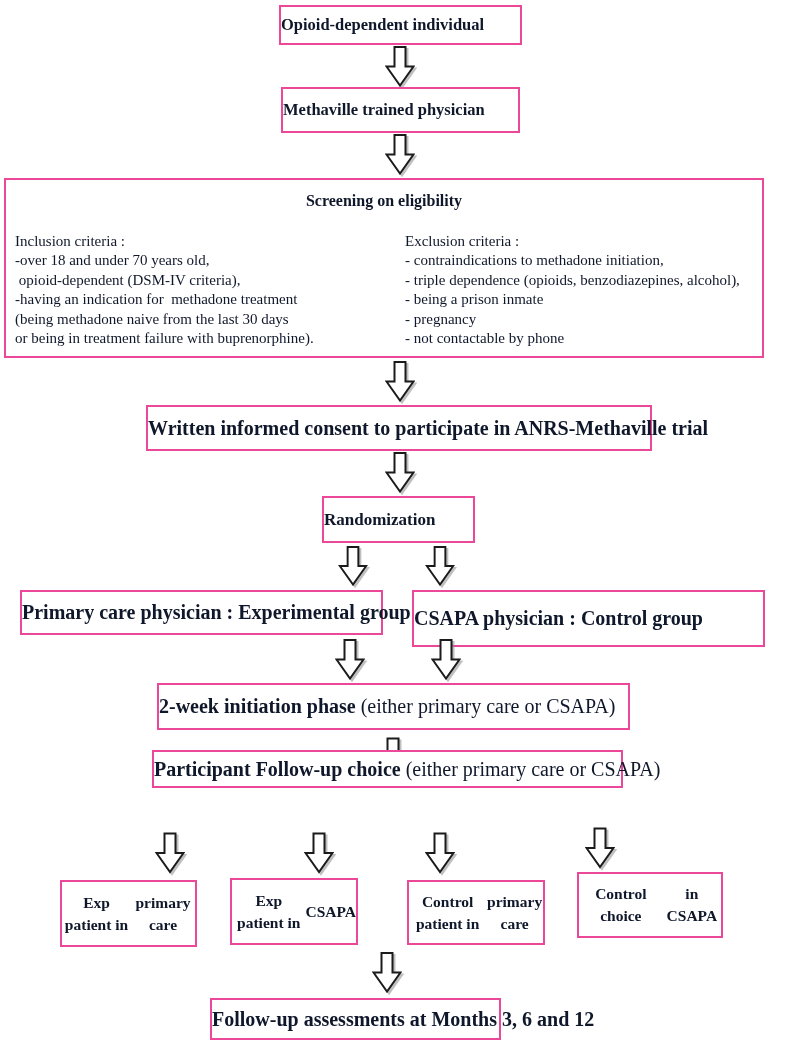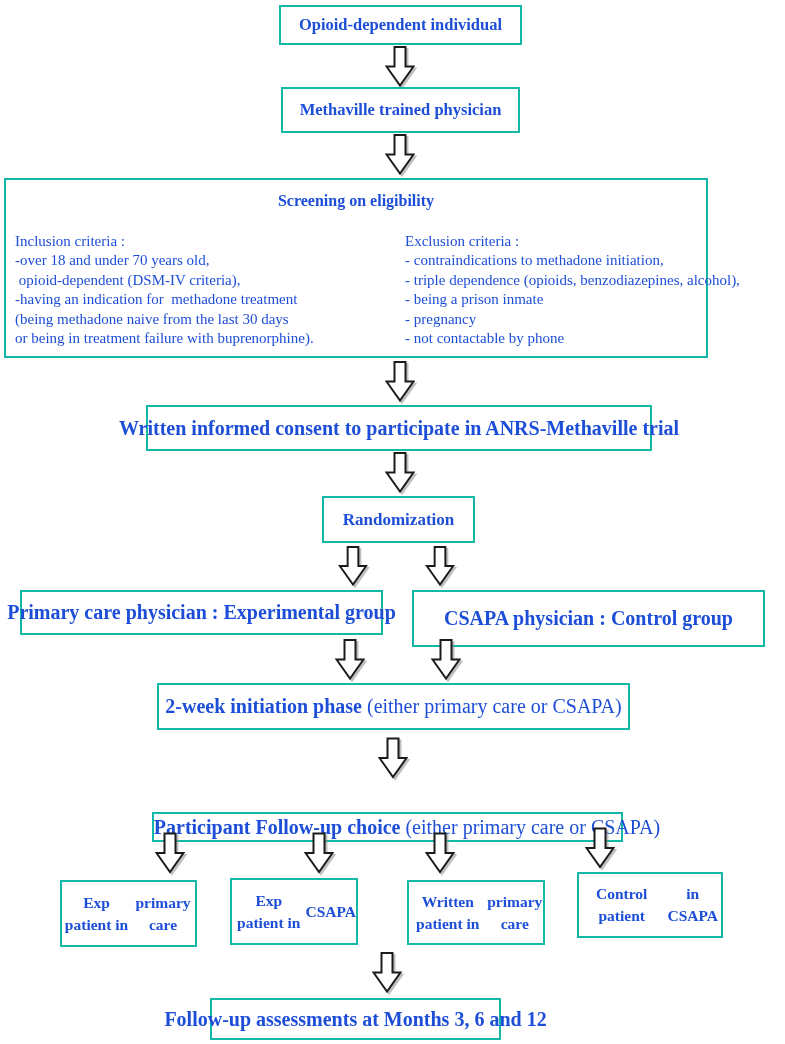--- a/index.html
+++ b/index.html
@@ -1,21 +1,21 @@
 <!DOCTYPE html>
 <html><head>
 <meta charset="utf-8">
 <style>
   html,body { margin:0; padding:0; background:#ffffff; }
   body { font-family: "Liberation Serif", "DejaVu Serif", serif; color:#1b1b1b; }
   .canvas { position:relative; width:785px; height:1044px; background:#ffffff; overflow:hidden; }
   .box {
-    position:absolute; background:#ffffff; border:2px solid #14b8a6;
-    display:flex; align-items:center; justify-content:center;
-    text-align:center; box-sizing:border-box; color:#1d4ed8;
+    position:absolute; background:#ffffff; border:2px solid #ec4899;
+    display:flex; align-items:center; justify-content:flex-start;
+    text-align:center; box-sizing:border-box; color:#0f172a;
   }
   .bold { font-weight:bold; }
   .nowrap { white-space:nowrap; }
   .pre { white-space:pre; }
   .f16 { font-size:20px; }
   .f165 { font-size:16.5px; }
   .f17 { font-size:17px; }
   .col { flex-direction:row; line-height:22px; font-size:15.5px; }
   .screen-title { position:absolute; top:12px; left:0; right:0; text-align:center; font-weight:bold; font-size:16px; }
   .criteria { position:absolute; font-size:15px; line-height:19.4px; text-align:left; }
@@ -37,21 +37,21 @@
   </svg>
 
   <div class="box bold f165 nowrap" style="left:281px; top:87px; width:239px; height:46px;">
     <span>Methaville trained physician</span>
   </div>
 
   <svg class="arrow" style="left:385px; top:134px;" width="30" height="41" viewBox="0 0 30 41">
     <path d="M9.5 1 L20.5 1 L20.5 20.5 L28.5 20.5 L15 39.5 L1.5 20.5 L9.5 20.5 Z"></path>
   </svg>
 
-  <div class="box" style="left:4px; top:178px; width:704px; height:180px;">
+  <div class="box" style="left:4px; top:178px; width:760px; height:180px;">
     <div class="screen-title">Screening on eligibility</div>
 
     <div class="criteria" style="left:9px; top:52px;">
       <div>Inclusion criteria :</div>
       <div>-over 18 and under 70 years old,</div>
       <div> opioid-dependent (DSM-IV criteria),</div>
       <div>-having an indication for  methadone treatment</div>
       <div>(being methadone naive from the last 30 days</div>
       <div>or being in treatment failure with buprenorphine).</div>
     </div>
@@ -105,21 +105,21 @@
 
   <div class="box f16 nowrap" style="left:157px; top:683px; width:473px; height:47px;">
     <span class="bold">2-week initiation phase</span>
       <span class="pre"> (either primary care or CSAPA)</span>
   </div>
 
   <svg class="arrow" style="left:378px; top:735px;" width="30" height="46" viewBox="0 0 30 41">
     <path d="M9.5 1 L20.5 1 L20.5 20.5 L28.5 20.5 L15 39.5 L1.5 20.5 L9.5 20.5 Z"></path>
   </svg>
 
-  <div class="box f16 nowrap" style="left:152px; top:812px; width:471px; height:30px;padding-left:39px;">
+  <div class="box f16 nowrap" style="left:152px; top:750px; width:471px; height:38px;">
     <span class="bold">Participant Follow-up choice</span>
       <span class="pre"> (either primary care or CSAPA)</span>
   </div>
 
   <svg class="arrow" style="left:155px; top:830px;" width="30" height="46" viewBox="0 0 30 41">
     <path d="M9.5 1 L20.5 1 L20.5 20.5 L28.5 20.5 L15 39.5 L1.5 20.5 L9.5 20.5 Z"></path>
   </svg>
   <svg class="arrow" style="left:304px; top:830px;" width="30" height="46" viewBox="0 0 30 41">
     <path d="M9.5 1 L20.5 1 L20.5 20.5 L28.5 20.5 L15 39.5 L1.5 20.5 L9.5 20.5 Z"></path>
   </svg>
@@ -132,25 +132,25 @@
 
   <div class="box bold col" style="left:60px; top:880px; width:137px; height:67px;">
     <div>Exp patient in</div>
     <div>primary care</div>
   </div>
   <div class="box bold col" style="left:230px; top:878px; width:128px; height:67px;">
     <div>Exp patient in</div>
     <div>CSAPA</div>
   </div>
   <div class="box bold col" style="left:407px; top:880px; width:138px; height:65px;">
-    <div>Written patient in</div>
+    <div>Control patient in</div>
     <div>primary care</div>
   </div>
   <div class="box bold col" style="left:577px; top:872px; width:146px; height:66px;">
-    <div>Control patient</div>
+    <div>Control choice</div>
     <div>in CSAPA</div>
   </div>
 
   <svg class="arrow" style="left:372px; top:950px;" width="30" height="45" viewBox="0 0 30 41">
     <path d="M9.5 1 L20.5 1 L20.5 20.5 L28.5 20.5 L15 39.5 L1.5 20.5 L9.5 20.5 Z"></path>
   </svg>
 
   <div class="box bold f16 nowrap" style="left:210px; top:998px; width:291px; height:42px;">
     <span>Follow-up assessments at Months 3, 6 and 12</span>
   </div>

